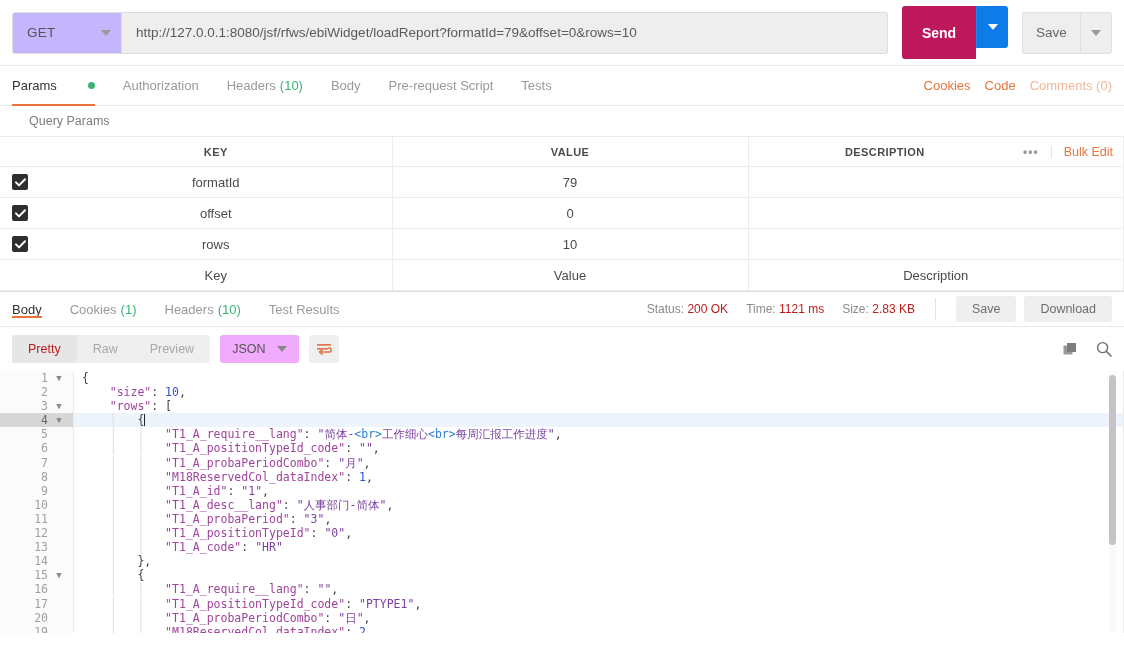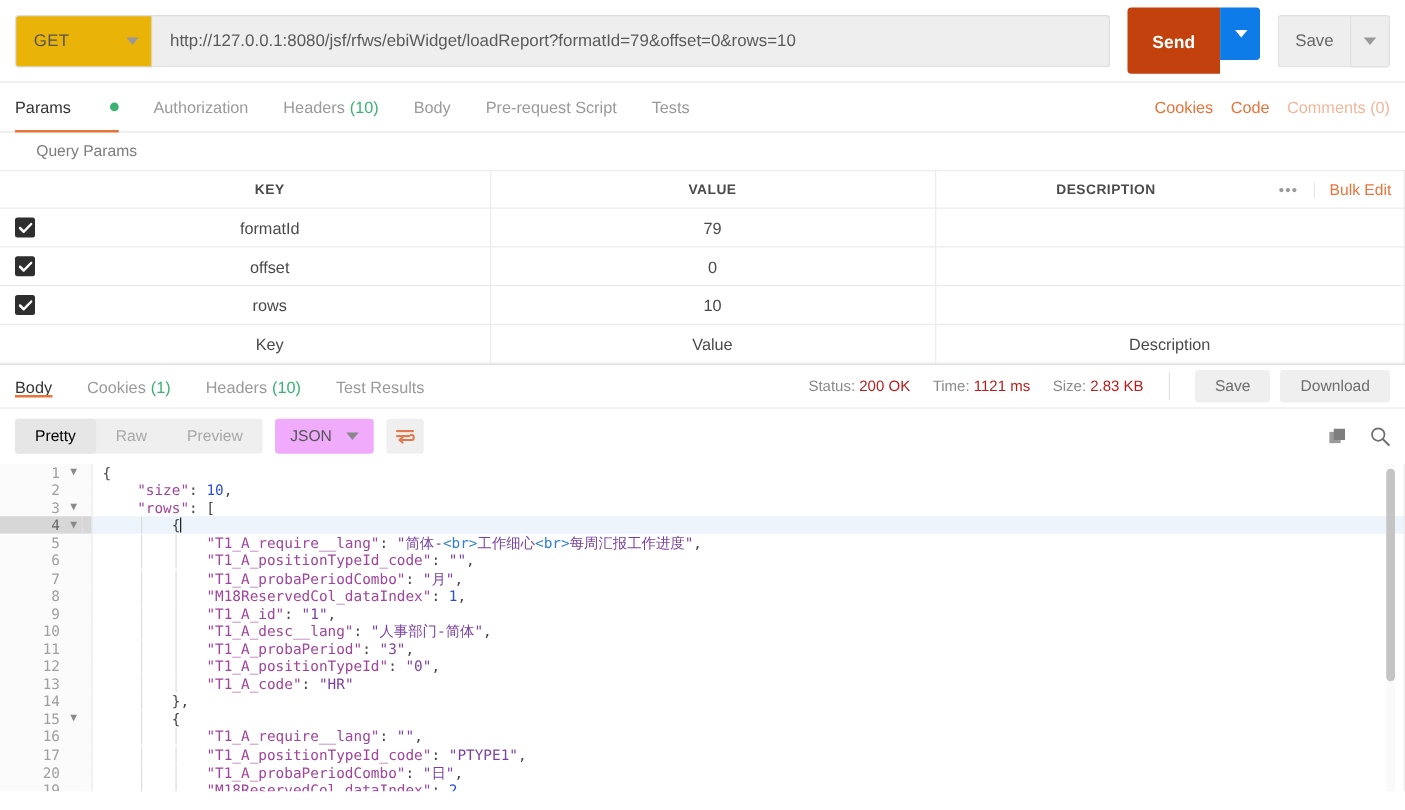--- a/index.html
+++ b/index.html
@@ -16,21 +16,21 @@
   .req-bar {
     height: 66px;
     display: flex;
     align-items: center;
     padding: 0 12px;
     background: #ffffff;
     border-bottom: 1px solid #e8e8e8;
   }
   .method-select {
     width: 110px; height: 42px;
-    background: #eab308;
+    background: #c4b5fd;
     border: 1px solid #dddddd;
     border-radius: 3px 0 0 3px;
     display: flex; align-items: center;
     padding: 0 10px 0 14px;
     font-size: 13.5px; color: #555;
     position: relative;
     cursor: pointer;
   }
   .method-select .m-label { flex: 1; letter-spacing: .2px; }
   .caret-down {
@@ -47,21 +47,21 @@
     border-radius: 0 3px 3px 0;
     display: flex; align-items: center;
     padding: 0 14px;
     font-size: 13.5px; color: #5a5a5a;
     overflow: hidden; white-space: nowrap;
     cursor: text;
   }
   .send-group { display: flex; margin-left: 14px; }
   .send-btn {
     height: 53px; width: 74px;
-    background: #c2410c;
+    background: #be185d;
     color: #fff;
     font-size: 14px; font-weight: bold;
     display: flex; align-items: center; justify-content: center;
     border: none; border-radius: 3px 0 0 3px;
     cursor: pointer;
   }
   .send-caret {
     height: 42px; width: 32px;
     background: #0d7ce8;
     border-left: 1px solid #1a88f0;
@@ -218,21 +218,21 @@
   }
   .seg-group {
     display: flex; background: #efefef; border-radius: 3px;
     height: 28px; align-items: stretch;
   }
   .seg {
     padding: 0 16px; display: flex; align-items: center;
     font-size: 12.5px; color: #a8a8a8; cursor: pointer;
     border-radius: 3px;
   }
-  .seg.active { color: #000000; background: #e6e6e6; }
+  .seg.active { color: #b91c1c; background: #e6e6e6; }
   .fmt-select {
     height: 28px; background: #f0abfc; border-radius: 3px;
     display: flex; align-items: center; gap: 12px;
     padding: 0 12px; margin-left: 10px;
     font-size: 12.5px; color: #555; cursor: pointer;
   }
   .fmt-select .caret-down { border-top-color: #888; }
   .wrap-btn {
     width: 30px; height: 28px; margin-left: 10px;
     background: #efefef; border-radius: 3px;

